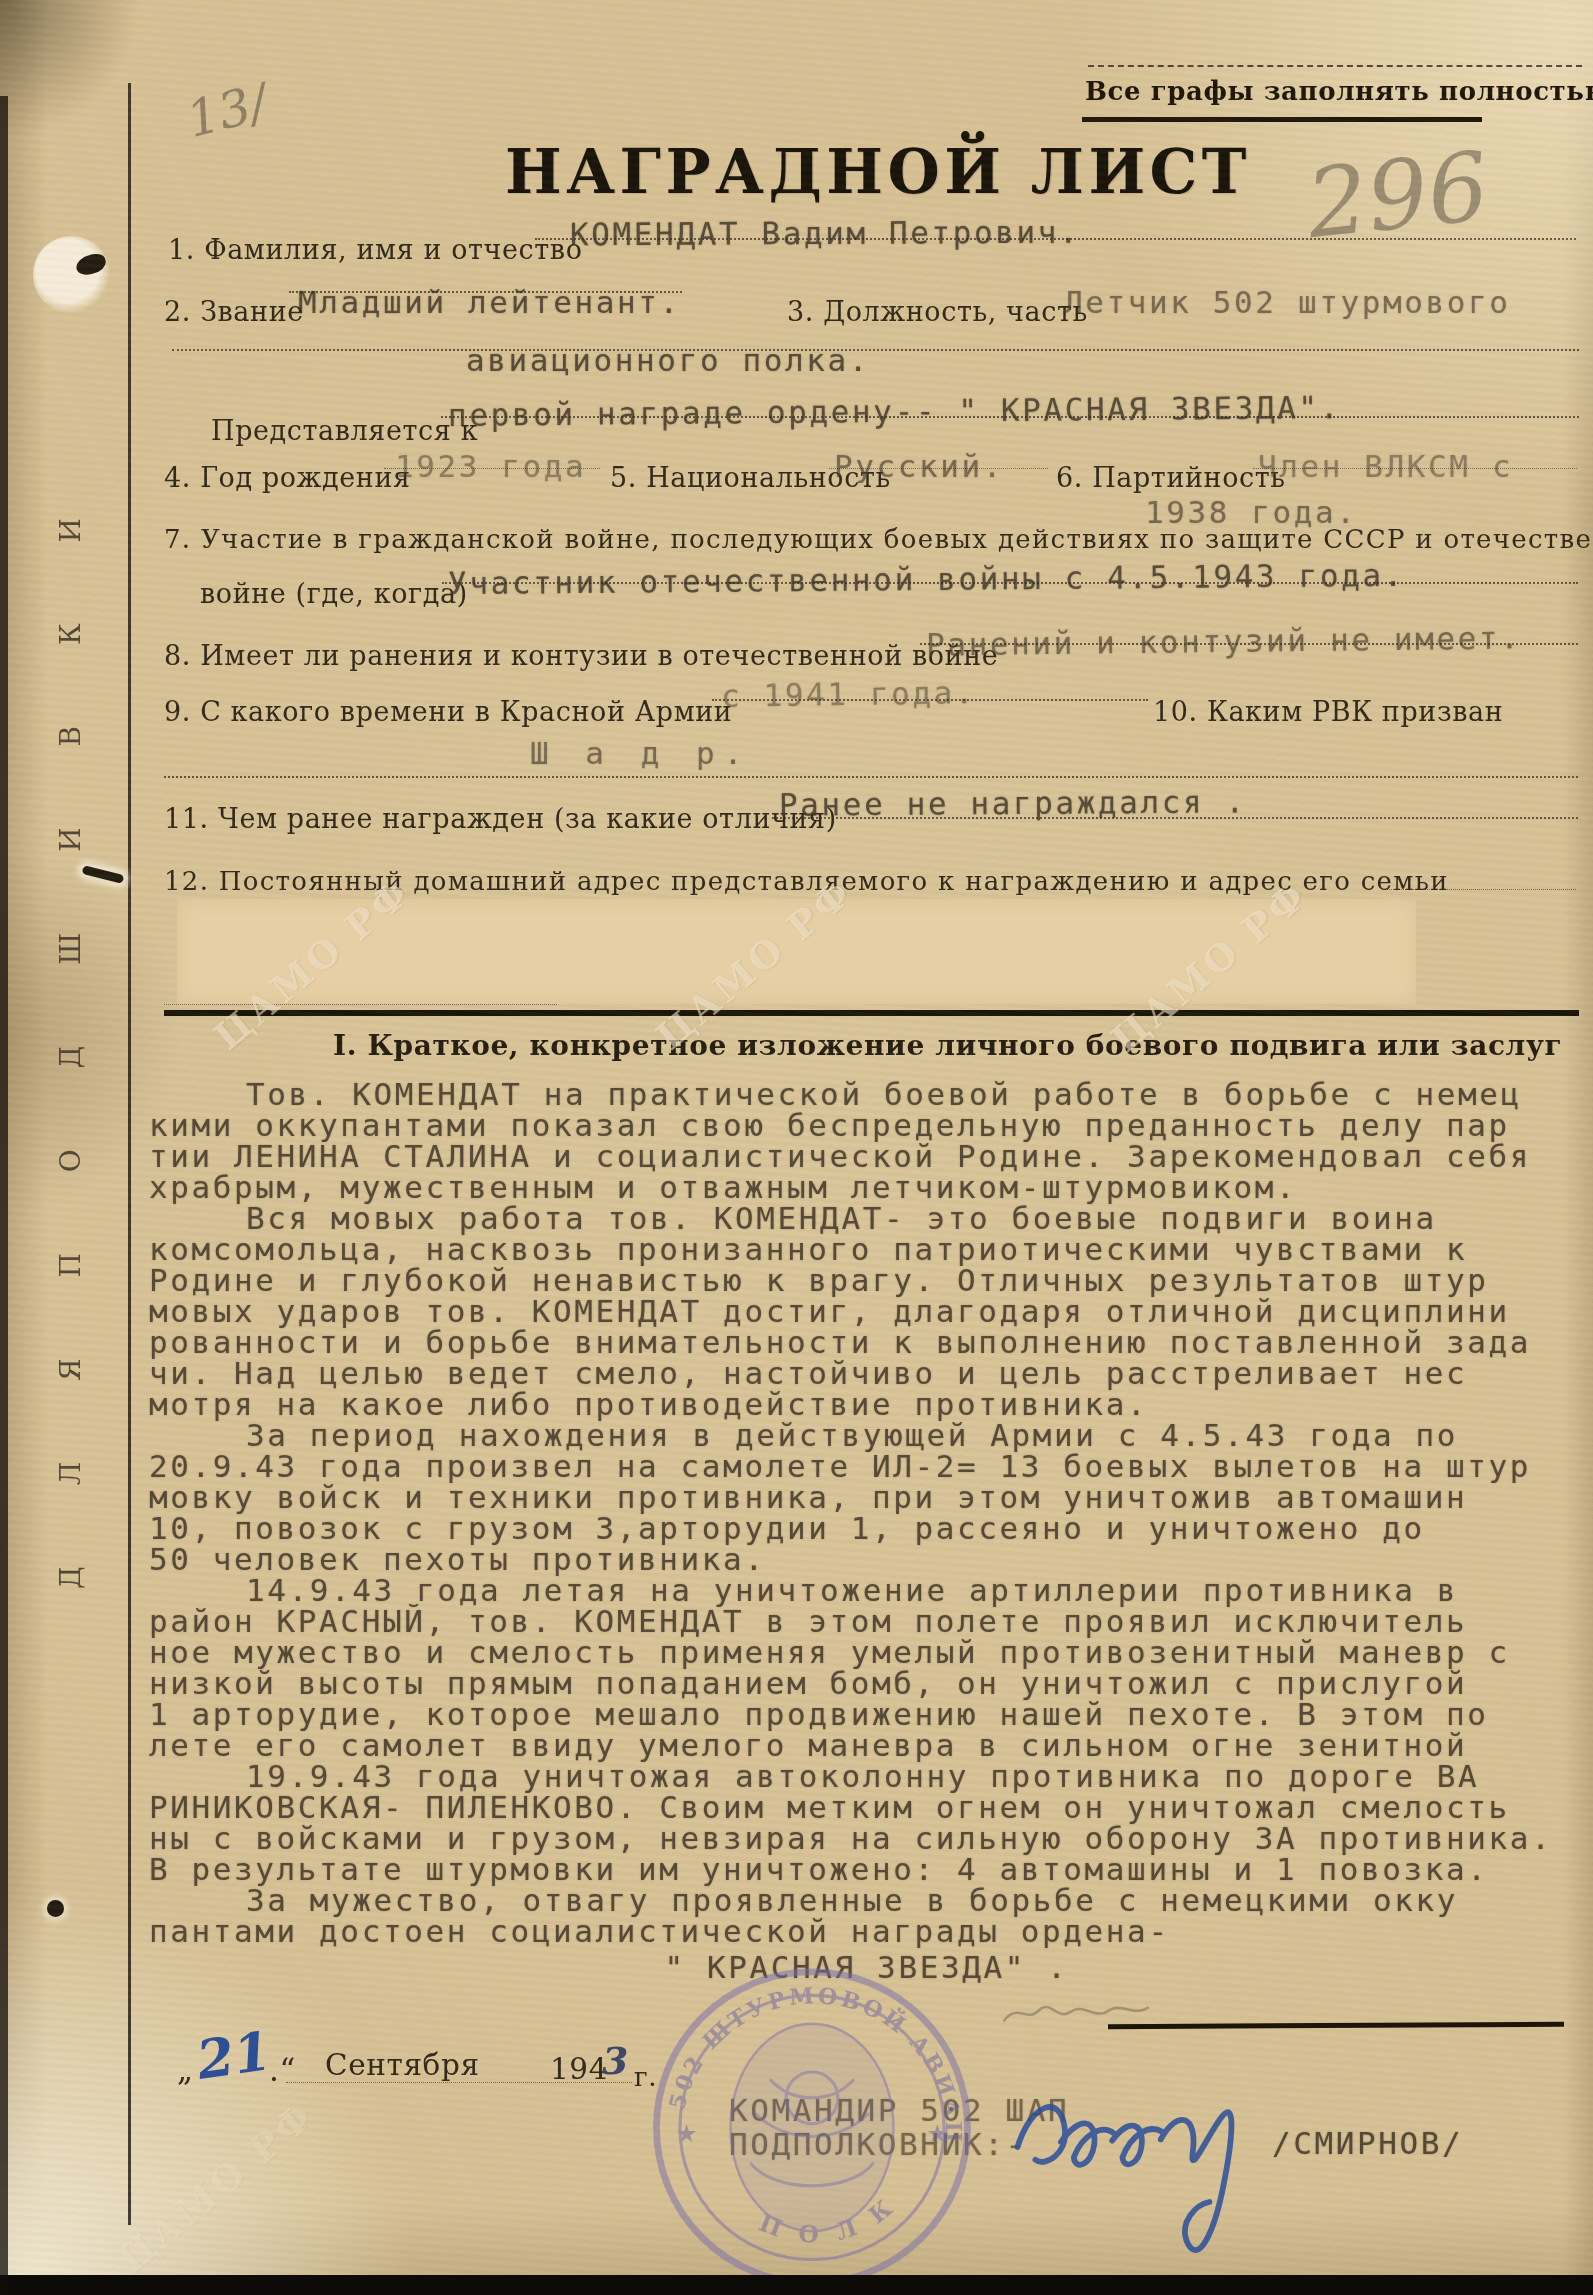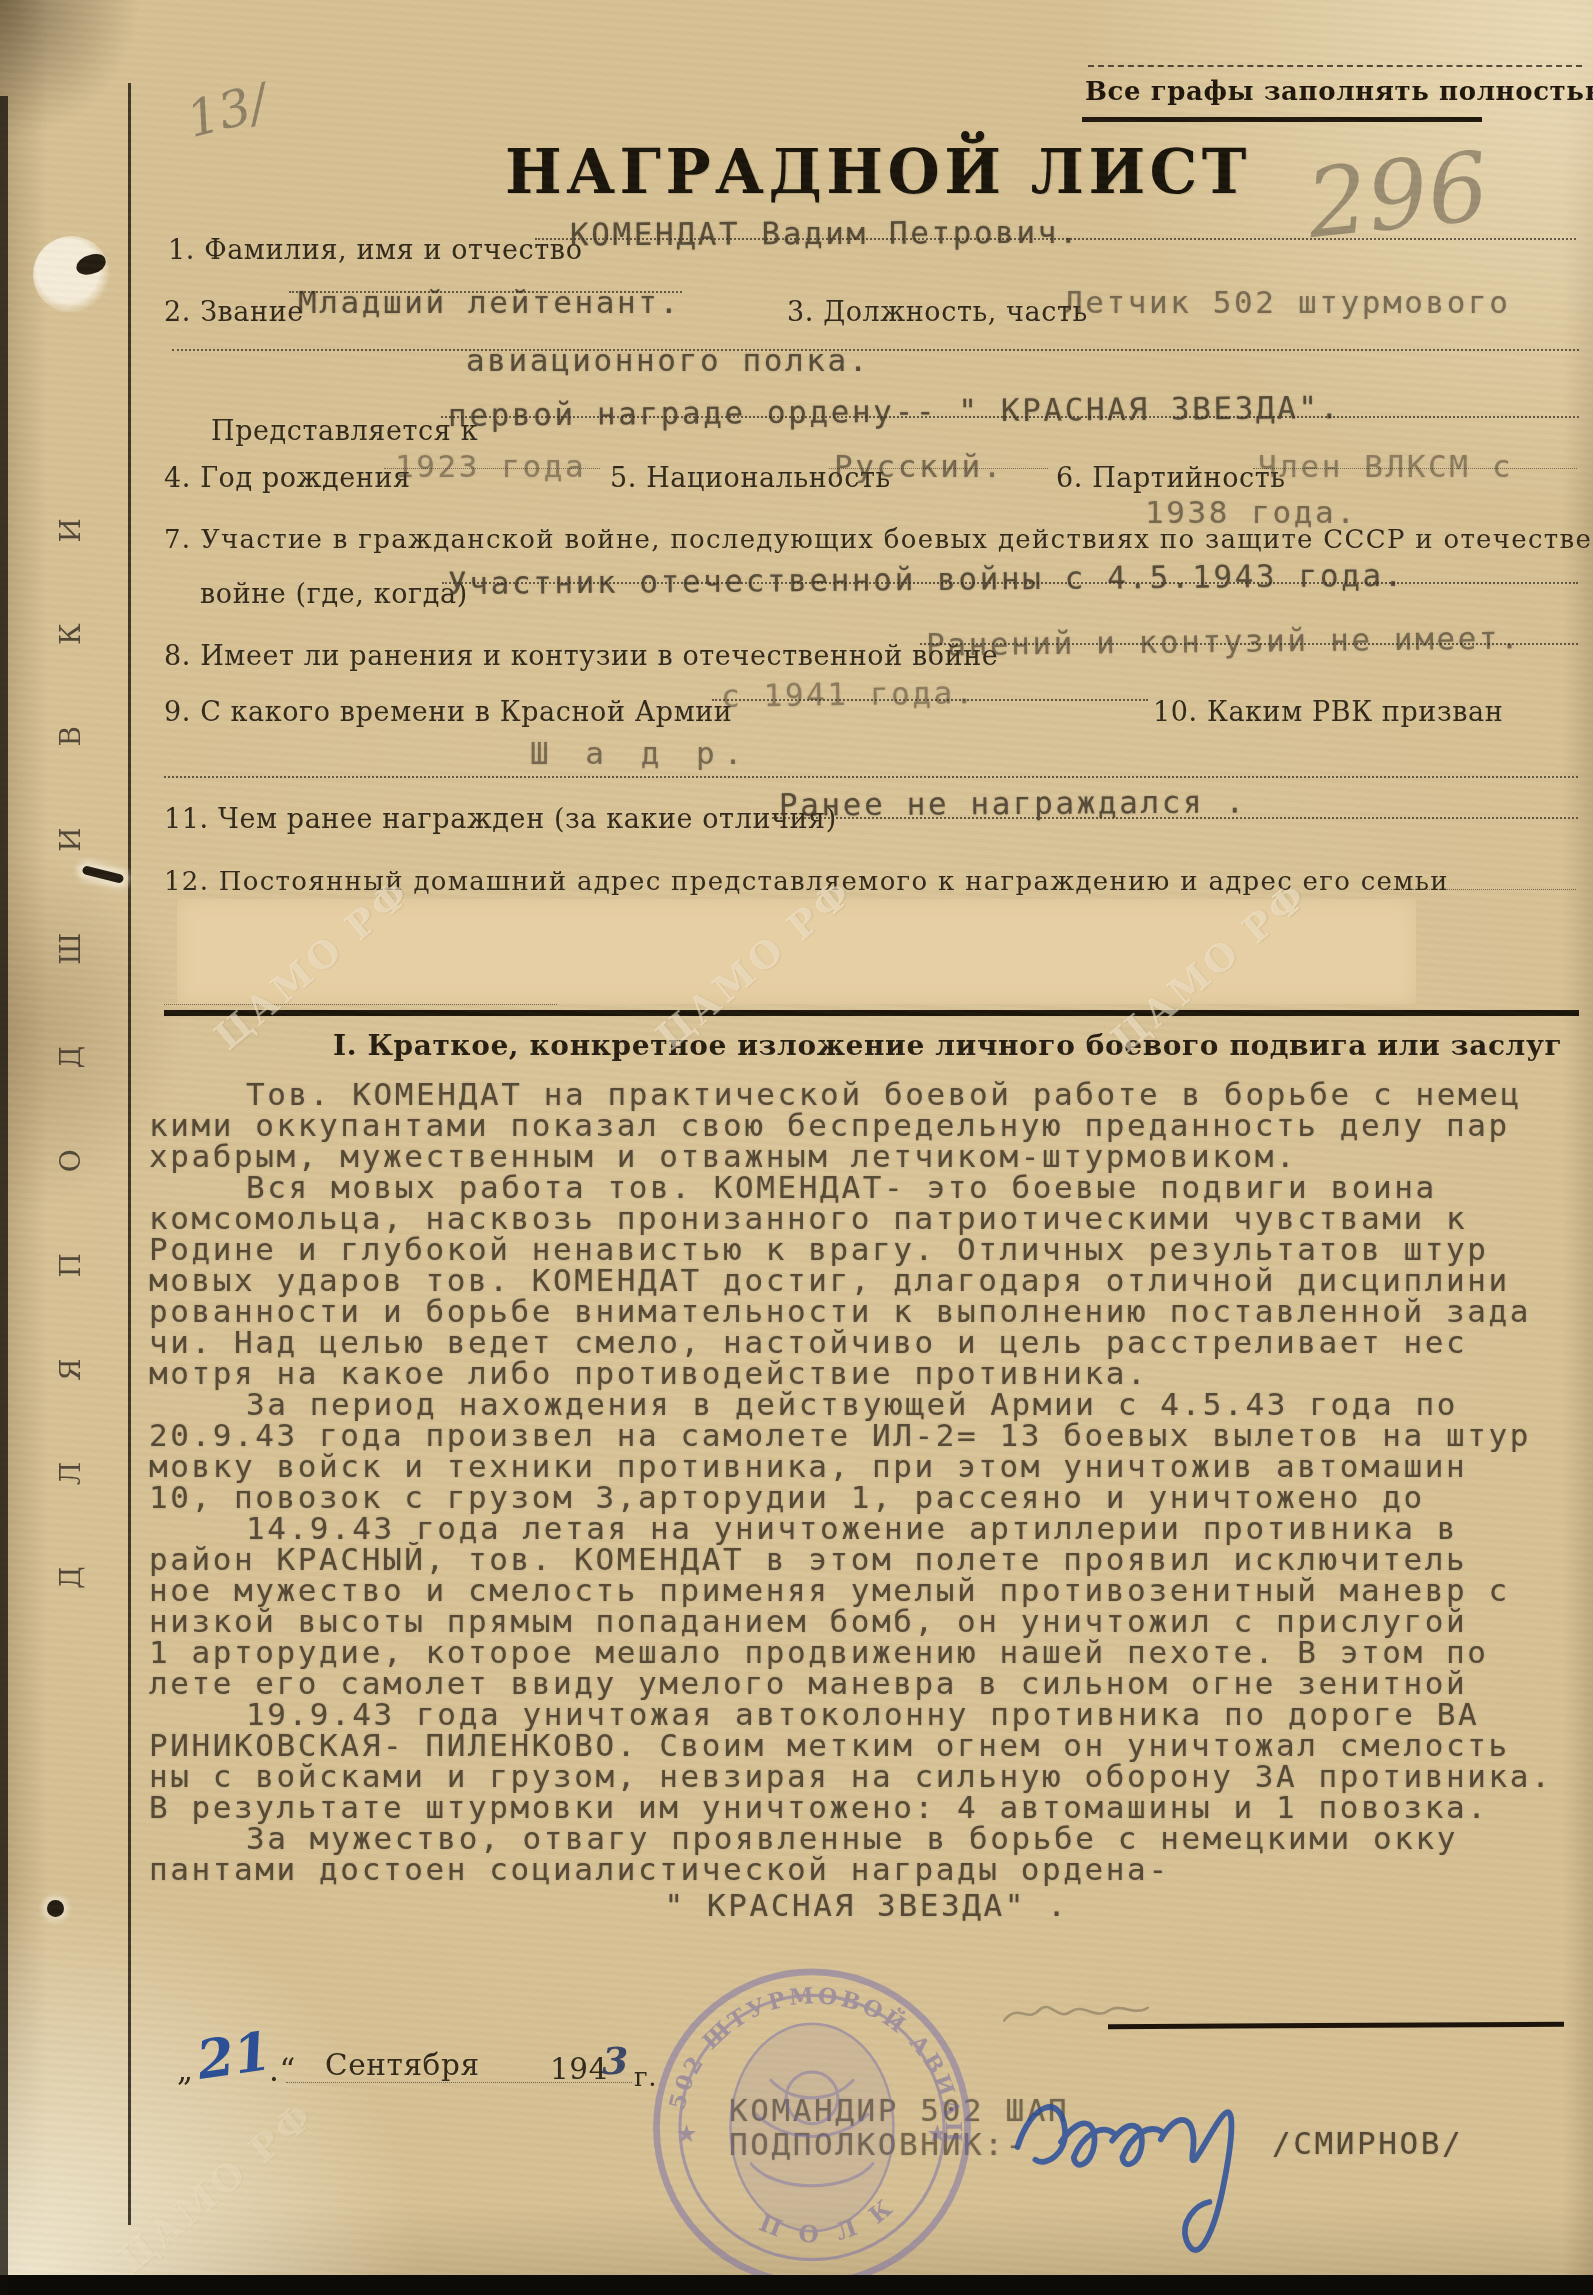--- a/index.html
+++ b/index.html
@@ -132,32 +132,34 @@
   <div class="abs wm" style="left:192px;top:942px;z-index:3">ЦАМО РФ</div>
   <div class="abs wm" style="left:634px;top:942px;z-index:3">ЦАМО РФ</div>
   <div class="abs wm" style="left:1089px;top:945px;z-index:3">ЦАМО РФ</div>
   <div class="abs dots fine" style="left:164px;top:1004px;width:393px"></div>
   <div class="abs rule-thick" style="left:164px;top:1010px;width:1415px"></div>
 
   <div class="abs heading" style="left:333px;top:1029px">I. Краткое, конкретное изложение личного боевого подвига или заслуг</div>
   <div class="abs" style="left:149px;top:1079px;width:1435px;z-index:3">
       <div class="bl ind">Тов. КОМЕНДАТ на практической боевой работе в борьбе с немец</div>
       <div class="bl">кими оккупантами показал свою беспредельную преданность делу пар</div>
+      <div class="bl">тии ЛЕНИНА СТАЛИНА и социалистической Родине. Зарекомендовал себя</div>
       <div class="bl">храбрым, мужественным и отважным летчиком-штурмовиком.</div>
       <div class="bl ind">Вся мовых работа тов. КОМЕНДАТ- это боевые подвиги воина</div>
       <div class="bl">комсомольца, насквозь пронизанного патриотическими чувствами к</div>
       <div class="bl">Родине и глубокой ненавистью к врагу. Отличных результатов штур</div>
       <div class="bl">мовых ударов тов. КОМЕНДАТ достиг, длагодаря отличной дисциплини</div>
       <div class="bl">рованности и борьбе внимательности к выполнению поставленной зада</div>
       <div class="bl">чи. Над целью ведет смело, настойчиво и цель расстреливает нес</div>
       <div class="bl">мотря на какое либо противодействие противника.</div>
       <div class="bl ind">За период нахождения в действующей Армии с 4.5.43 года по</div>
       <div class="bl">20.9.43 года произвел на самолете ИЛ-2= 13 боевых вылетов на штур</div>
       <div class="bl">мовку войск и техники противника, при этом уничтожив автомашин</div>
       <div class="bl">10, повозок с грузом 3,арторудии  1, рассеяно и уничтожено до</div>
+      <div class="bl">50 человек пехоты противника.</div>
       <div class="bl ind">14.9.43 года летая на уничтожение артиллерии противника в</div>
       <div class="bl">район КРАСНЫЙ, тов. КОМЕНДАТ в этом полете проявил исключитель</div>
       <div class="bl">ное мужество и смелость применяя умелый противозенитный маневр с</div>
       <div class="bl">низкой высоты прямым попаданием бомб, он уничтожил с прислугой</div>
       <div class="bl">1 арторудие, которое мешало продвижению нашей пехоте. В этом по</div>
       <div class="bl">лете его самолет ввиду умелого маневра в сильном огне зенитной</div>
       <div class="bl ind">19.9.43 года уничтожая автоколонну противника по дороге ВА</div>
       <div class="bl">РИНИКОВСКАЯ- ПИЛЕНКОВО. Своим метким огнем он уничтожал смелость</div>
       <div class="bl">ны с войсками и грузом, невзирая на сильную оборону ЗА противника.</div>
       <div class="bl">В результате штурмовки им уничтожено: 4 автомашины и 1 повозка.</div>

